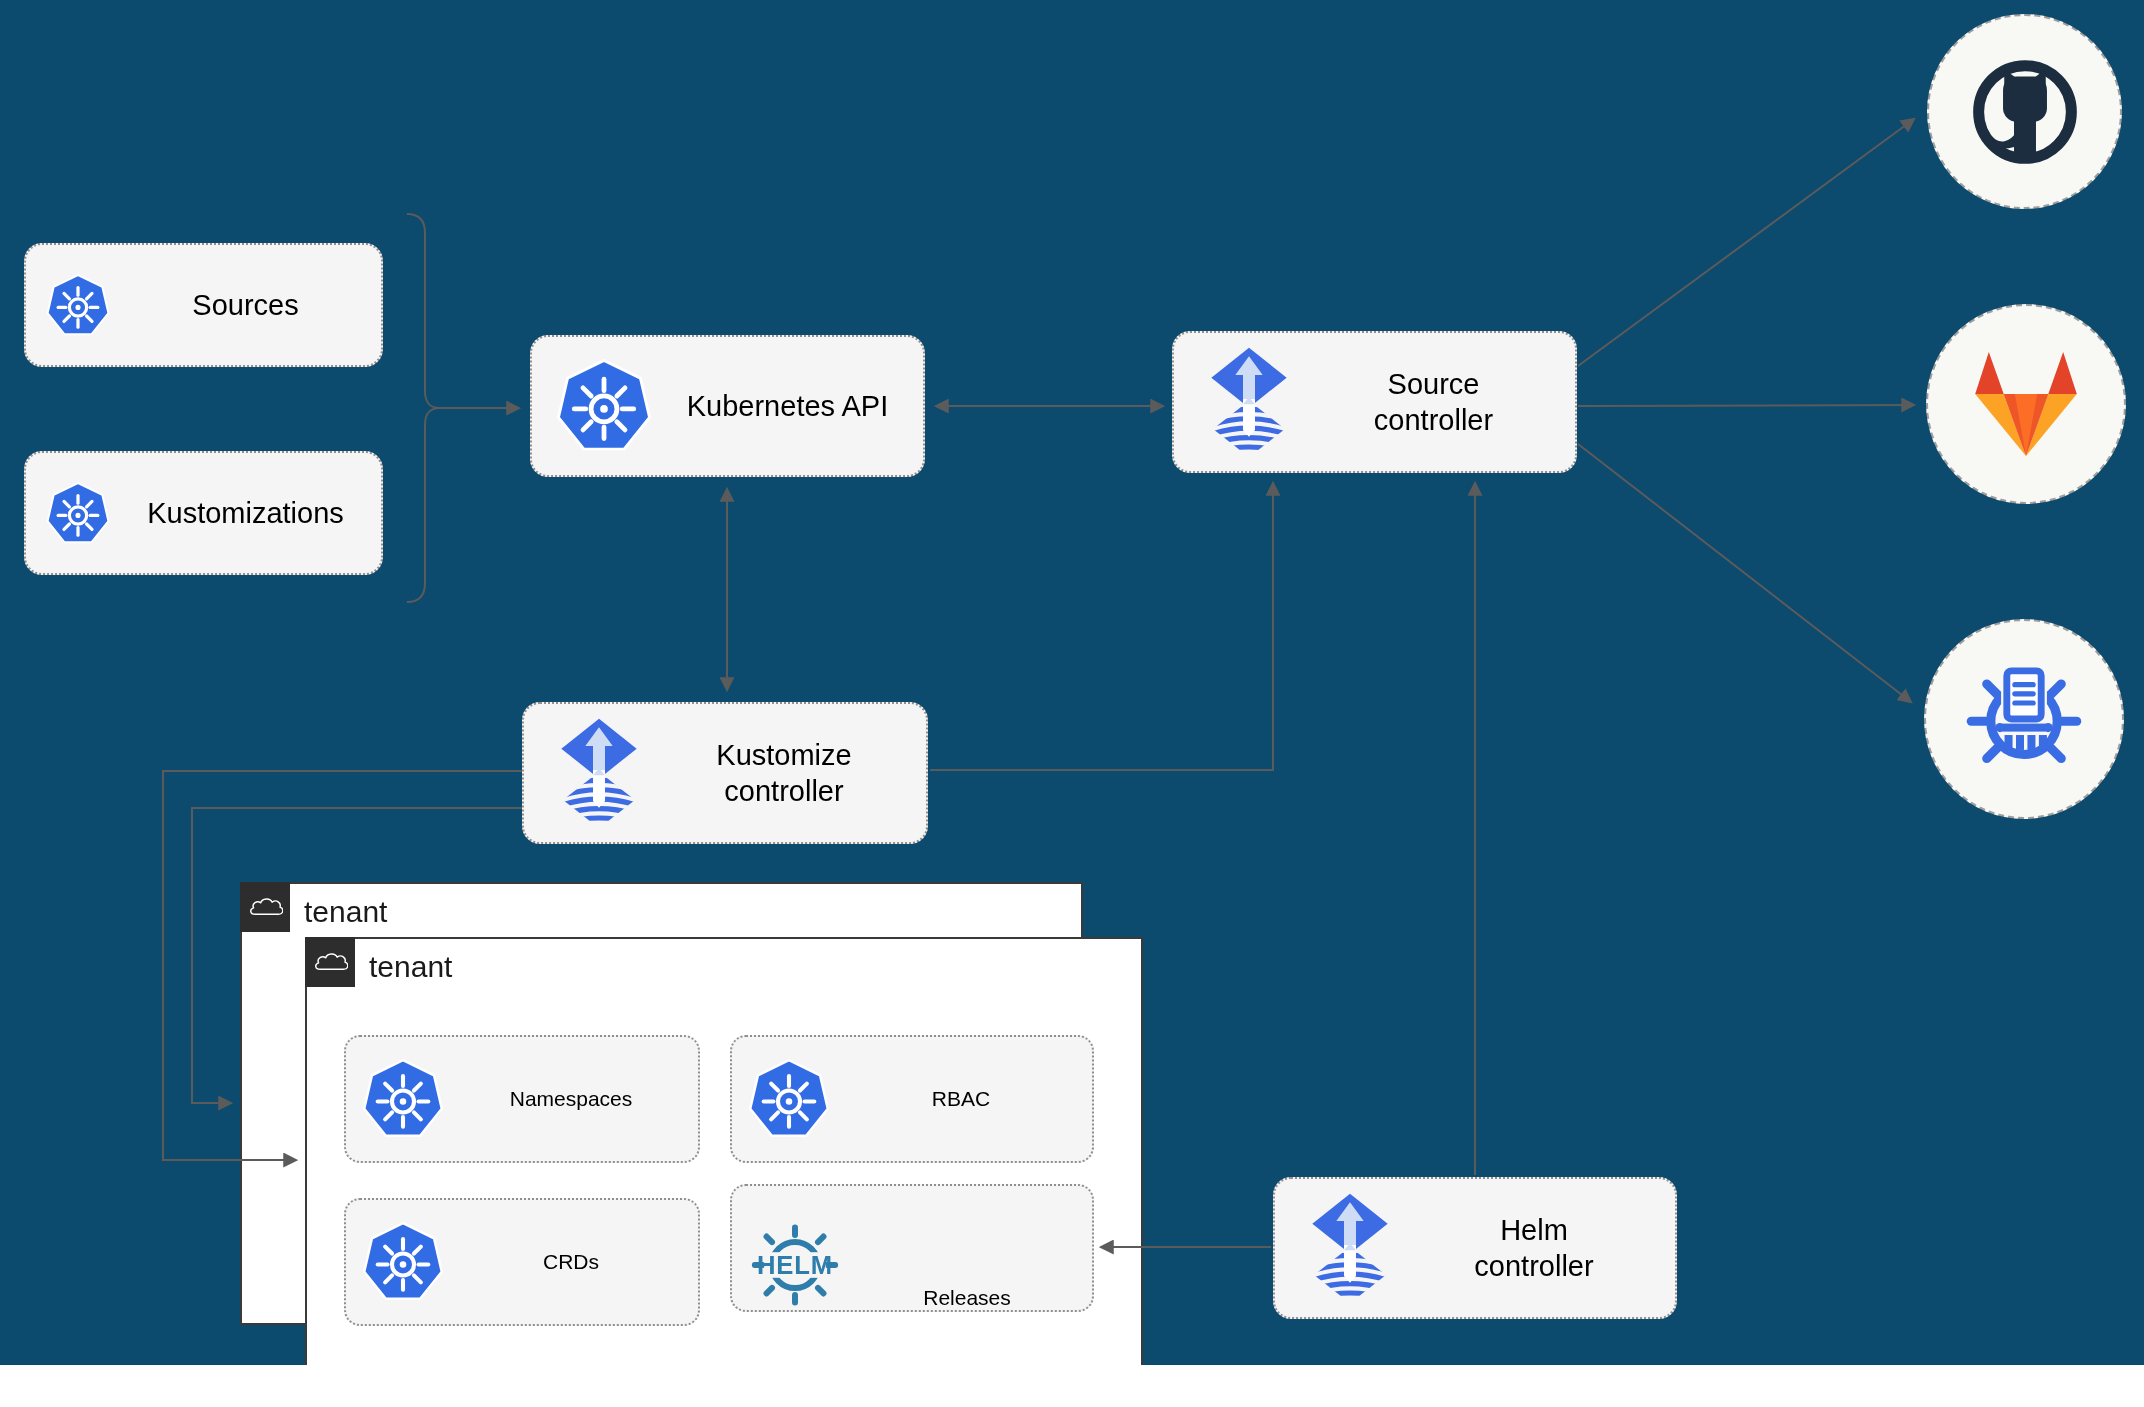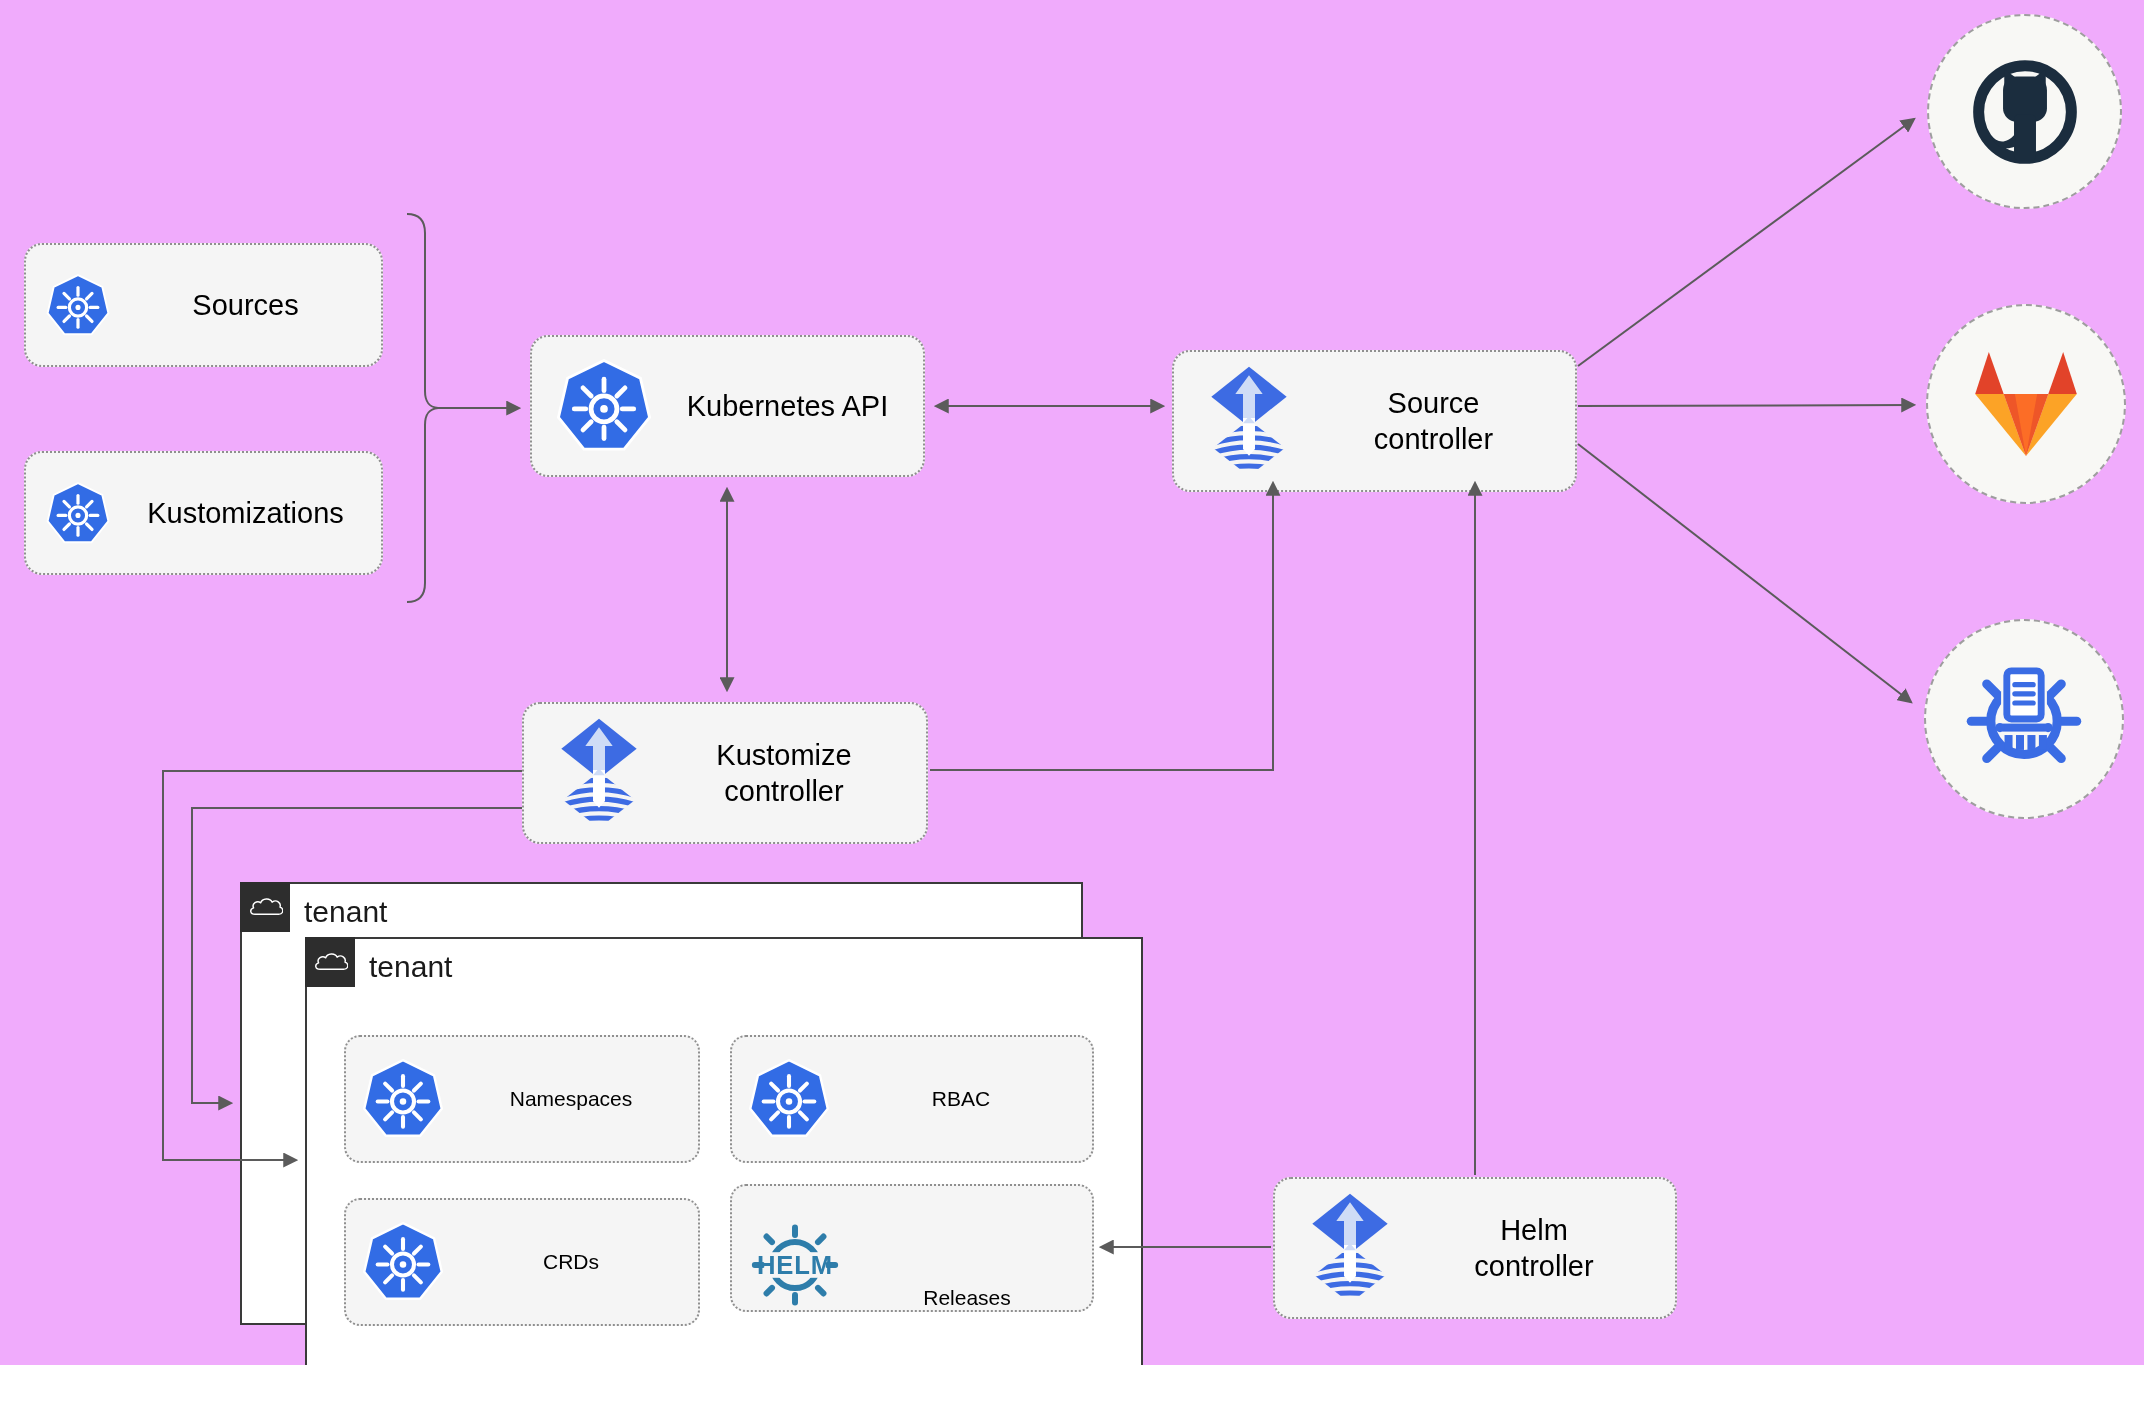--- a/index.html
+++ b/index.html
@@ -1,36 +1,36 @@
 <!DOCTYPE html>
 <html><head>
 <meta charset="utf-8">
 <style>
   html,body{margin:0;padding:0;background:#ffffff;}
   #canvas{
-    position:relative;width:2144px;height:1365px;background:#f0abfc;overflow:hidden;
+    position:relative;width:2144px;height:1365px;background:#0c4a6e;overflow:hidden;
     font-family:"Liberation Sans", sans-serif;color:#000;
   }
   
   .node{
     position:absolute;display:flex;align-items:center;
     background:#f5f5f5;border:2px dotted #8f8f8f;border-radius:18px;
     box-sizing:border-box;
   }
   .node .node-label{
     flex:1;text-align:center;font-size:29px;line-height:1.25;color:#000;
   }
   .label-narrow{max-width:180px;margin:0 auto;}
   .node .icon-left{flex:0 0 auto;display:block;}
 
   
   #node-sources            {left:24px;  top:243px;  width:359px; height:124px; padding-left:20px;}
   #node-kustomizations     {left:24px;  top:451px;  width:359px; height:124px; padding-left:20px;}
   #node-kubernetes-api     {left:530px; top:335px;  width:395px; height:142px; padding-left:24px;}
-  #node-source-controller  {left:1172px;top:350px;  width:405px; height:142px; padding-left:32px;justify-content:space-between;}
+  #node-source-controller  {left:1172px;top:331px;  width:405px; height:142px; padding-left:32px;justify-content:space-between;}
   #node-kustomize-controller{left:522px;top:702px;  width:406px; height:142px; padding-left:32px;}
   #node-helm-controller    {left:1273px;top:1177px; width:404px; height:142px; padding-left:32px;}
 
   
   .tenant{
     position:absolute;background:#ffffff;border:2px solid #3a3a3a;box-sizing:border-box;
   }
   #tenant-back {left:240px;top:882px;width:843px;height:443px;}
   #tenant-front{left:305px;top:937px;width:838px;height:443px;}
   .tenant-tab{

